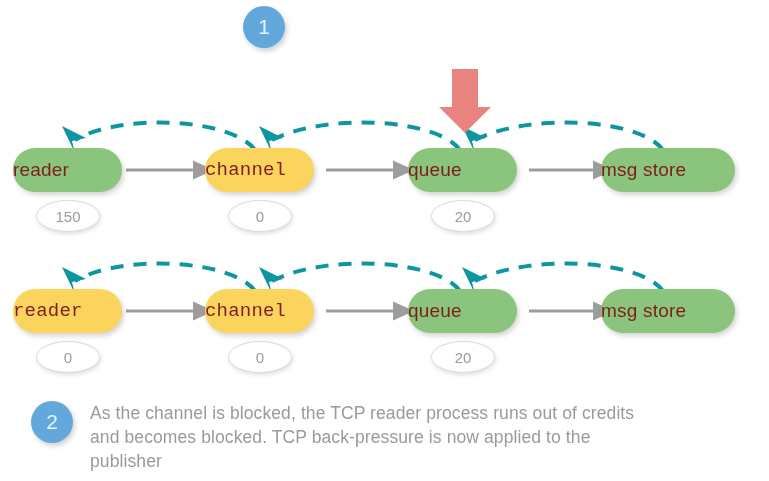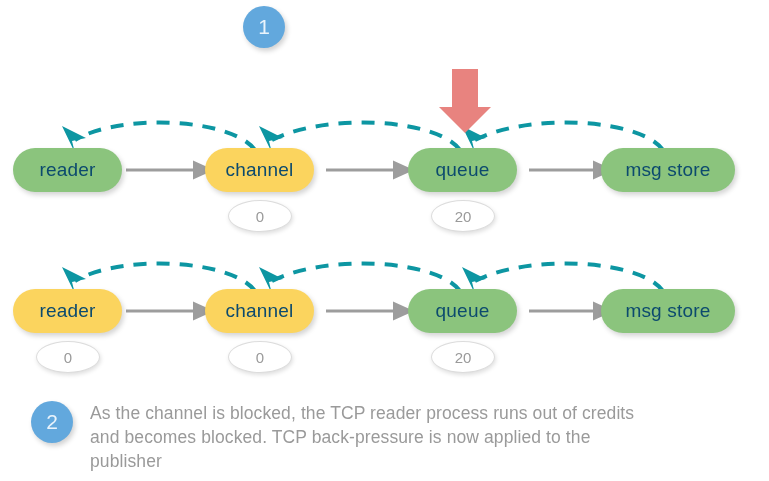--- a/index.html
+++ b/index.html
@@ -56,30 +56,29 @@
     letter-spacing: 0.1px;
   }
   #step-1 { left: 243px; top: 6px; }
   #step-2 { left: 31px; top: 401px; }
 
   
   .node {
     position: absolute;
     height: 44px;
     border-radius: 22px;
-    color: #0c4a6e;
+    color: #7f1d1d;
     font-size: 19px;
     display: flex;
     align-items: center;
-    justify-content: center;
     box-shadow: 2px 3px 5px rgba(0,0,0,0.17);
     letter-spacing: 0.2px;
   }
   .node.green { background: #8bc47d; }
-  .node.yellow { background: #fbd45e; }
+  .node.yellow { background: #fbd45e; font-family: Liberation Mono, monospace; }
 
   
   .badge {
     position: absolute;
     width: 62px;
     height: 30px;
     border-radius: 50%;
     background: #ffffff;
     border: 1px solid #dcdcdc;
     color: #9a9a9a;
@@ -151,20 +150,21 @@
   <div class="node yellow" style="left:205px; top:148px; width:109px;">
       <span>channel</span>
     </div>
   <div class="node green" style="left:408px; top:148px; width:109px;">
       <span>queue</span>
     </div>
   <div class="node green" style="left:601px; top:148px; width:134px;">
       <span>msg store</span>
     </div>
 
+  <div class="badge" style="left:36px;  top:200px;">150</div>
   <div class="badge" style="left:228px; top:200px;">0</div>
   <div class="badge" style="left:431px; top:200px;">20</div>
 
   <div class="node yellow" style="left:13px;  top:289px; width:109px;">
       <span>reader</span>
     </div>
   <div class="node yellow" style="left:205px; top:289px; width:109px;">
       <span>channel</span>
     </div>
   <div class="node green" style="left:408px; top:289px; width:109px;">

